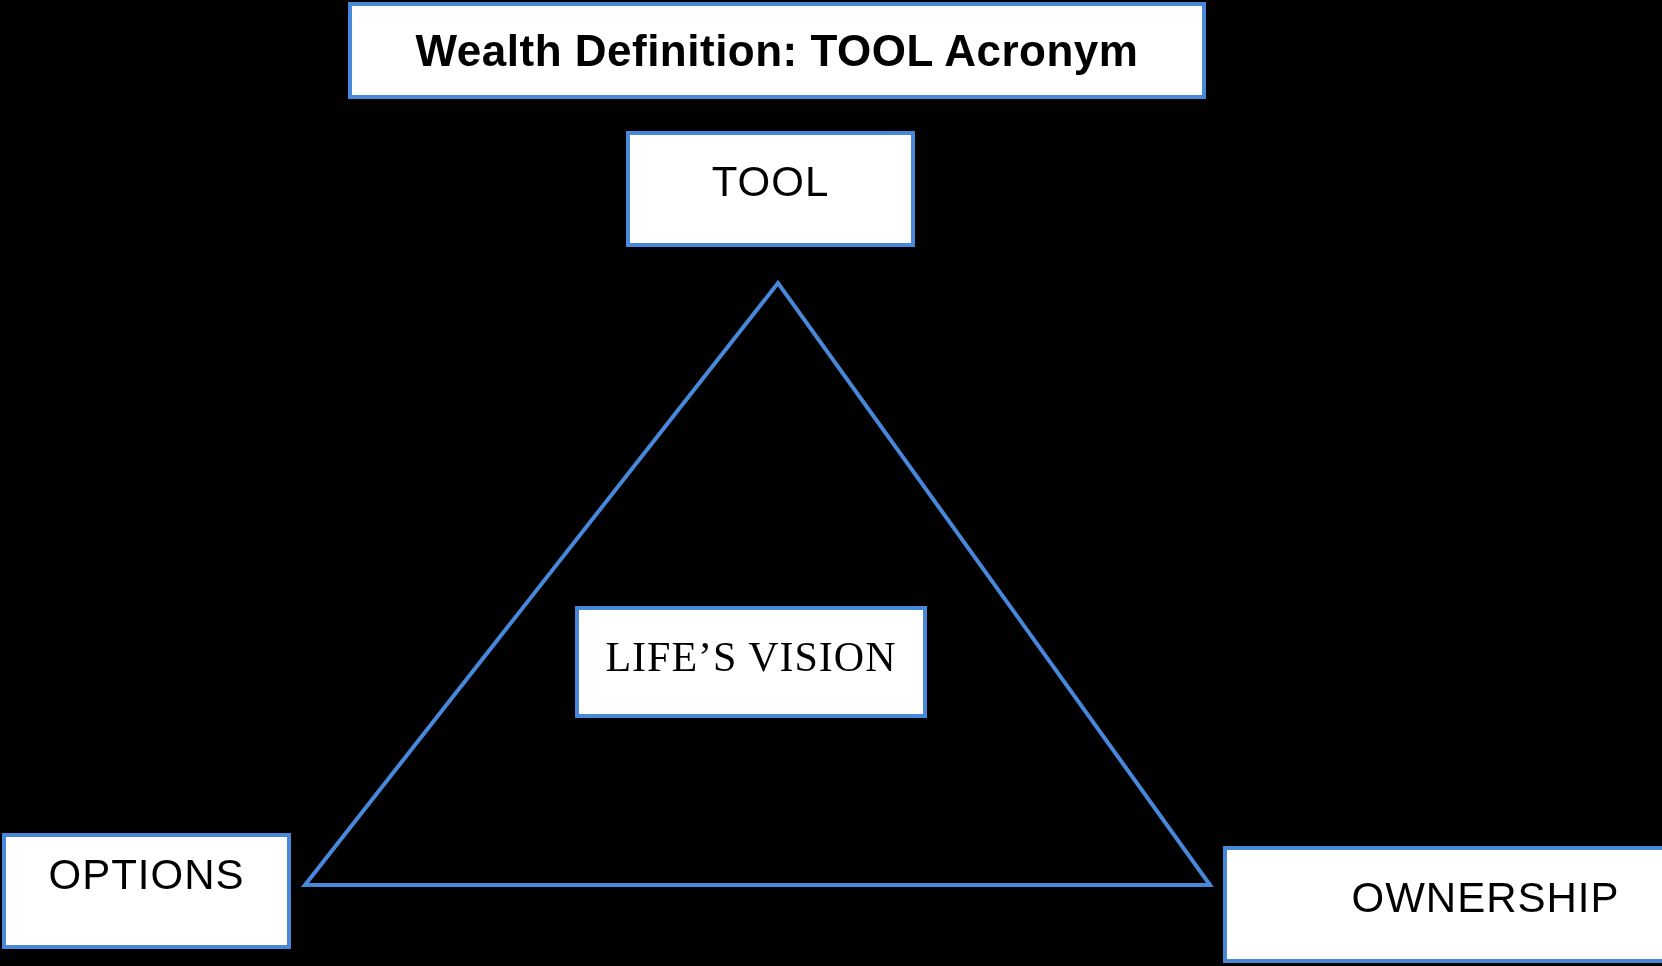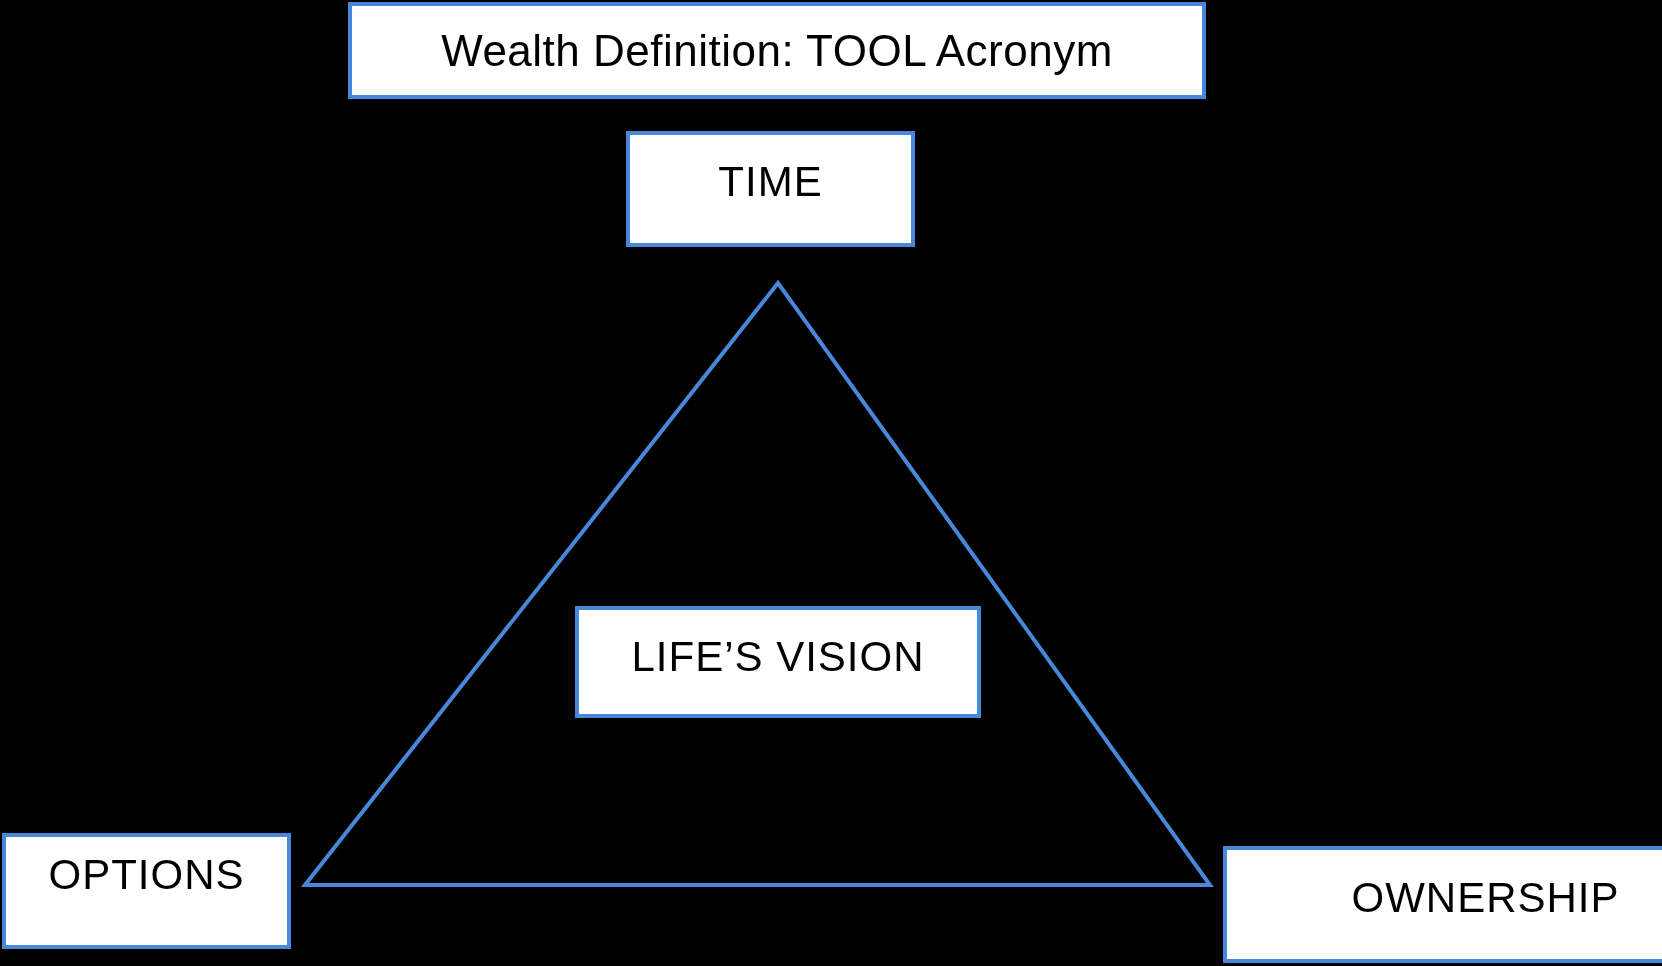--- a/index.html
+++ b/index.html
@@ -31,37 +31,38 @@
     border: 4px solid var(--accent);
     display: flex;
     align-items: center;
     justify-content: center;
     color: var(--ink);
   }
   .title-box {
     left: 348px; top: 2px;
     width: 858px; height: 97px;
     font-size: 44px;
-    font-weight: normal;
+    font-weight: bold;
     letter-spacing: 0.5px;
     text-align: center;
   }
   .time-box {
     left: 626px; top: 131px;
     width: 289px; height: 116px;
     font-size: 42px;
     letter-spacing: 1px;
     padding-bottom: 14px;
   }
   .vision-box {
     left: 575px; top: 606px;
-    width: 406px; height: 112px;
+    width: 352px; height: 112px;
     font-size: 42px;
     letter-spacing: 1px;
     padding-bottom: 10px;
+    font-family: Liberation Serif, serif;
   }
   .options-box {
     left: 2px; top: 833px;
     width: 289px; height: 116px;
     font-size: 42px;
     letter-spacing: 1px;
     padding-bottom: 32px;
   }
   .ownership-box {
     left: 1223px; top: 846px;
@@ -78,21 +79,21 @@
 
   <svg class="tri-svg" viewBox="0 0 1662 966" xmlns="http://www.w3.org/2000/svg" aria-hidden="true">
     <polygon points="778,283 305,885 1210,885" fill="none" stroke="#4788db" stroke-width="4"></polygon>
   </svg>
 
   <div class="node title-box">
     <span>Wealth Definition: TOOL Acronym</span>
   </div>
 
   <div class="node time-box">
-    <span>TIME</span>
+    <span>TOOL</span>
   </div>
 
   <div class="node vision-box">
     <span>LIFE’S VISION</span>
   </div>
 
   <div class="node options-box">
     <span>OPTIONS</span>
   </div>
 

